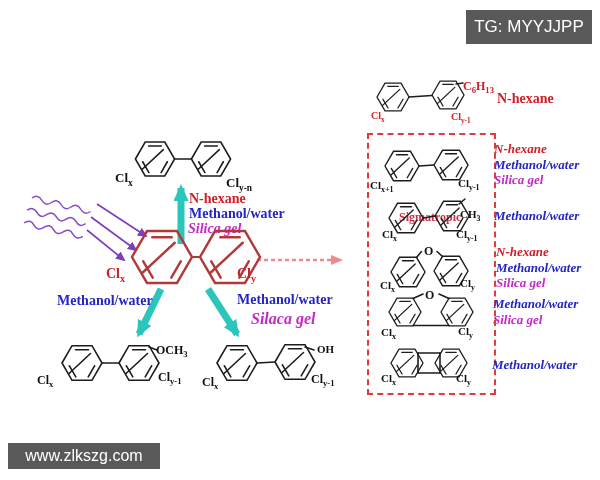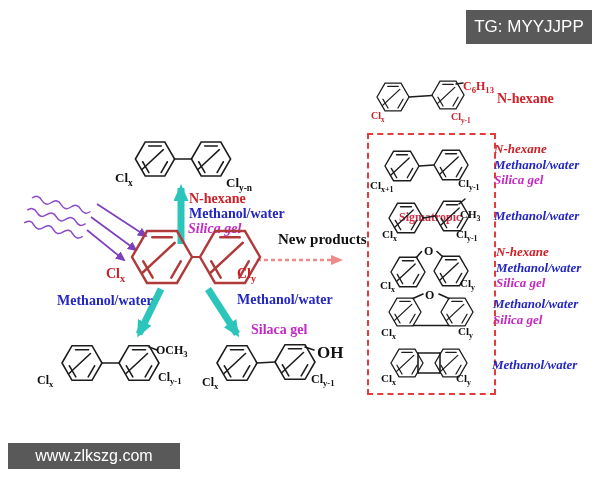--- a/index.html
+++ b/index.html
@@ -62,21 +62,21 @@
     </g>
     <line x1="181" y1="244" x2="181" y2="188" stroke="#2cc5bc" stroke-width="7" marker-end="url(#mteal)"></line>
     <line x1="161" y1="289" x2="139" y2="334" stroke="#2cc5bc" stroke-width="7" marker-end="url(#mteal)"></line>
     <line x1="208" y1="289" x2="237" y2="334" stroke="#2cc5bc" stroke-width="7" marker-end="url(#mteal)"></line>
     <line x1="257" y1="260" x2="340" y2="260" stroke="#ef8a8a" stroke-width="2.6" stroke-dasharray="4,3" marker-end="url(#mpink)"></line>
   </svg>
 
   <div class="badge" style="left:466px;top:10px;width:126px;height:34px;font-size:17px;">
     <span>TG: MYYJJPP</span>
   </div>
-  <div class="badge" style="left:8px;top:443px;width:172px;height:26px;font-size:16px;">
+  <div class="badge" style="left:8px;top:443px;width:152px;height:26px;font-size:16px;">
     <span>www.zlkszg.com</span>
   </div>
 
 
   <svg class="struct black" style="left:133px;top:140px;color:#1c1c1c" width="110" height="40">
     <use href="#ringdef" transform="translate(22,19) scale(0.98)"></use>
     <use href="#ringdef" transform="translate(78,19) scale(0.98)"></use>
     <line class="bond" x1="41.5" y1="19" x2="58.5" y2="19"></line>
   </svg>
   <span class="chem black" style="left:115px;top:171px;font-size:13px;">
@@ -95,51 +95,50 @@
     <use href="#ringdef" transform="translate(104,29) scale(1.5)"></use>
     <line class="bond" x1="66" y1="29" x2="74" y2="29" style="stroke-width:2.2"></line>
   </svg>
   <span class="chem red" style="left:106px;top:267px;font-size:14px;">
     <span>Cl</span><sub>x</sub>
   </span>
   <span class="chem red" style="left:237px;top:267px;font-size:14px;">
     <span>Cl</span><sub>y</sub>
   </span>
 
-  <div class="bold-label black" style="left:278px;top:231px;font-size:15px;">New products</div>
 
   <div class="bold-label blue" style="left:57px;top:293px;font-size:14px;">Methanol/water</div>
   <svg class="struct" style="left:60px;top:342px;color:#1c1c1c" width="105" height="44">
     <use href="#ringdef" transform="translate(22,21)"></use>
     <use href="#ringdef" transform="translate(79,21)"></use>
     <line class="bond" x1="42" y1="21" x2="59" y2="21"></line>
     <line class="bond" x1="89" y1="5" x2="97" y2="8"></line>
   </svg>
   <span class="chem black" style="left:37px;top:374px;font-size:12px;">
     <span>Cl</span><sub>x</sub>
   </span>
   <span class="chem black" style="left:156px;top:344px;font-size:12px;">
     <span>OCH</span><sub>3</sub>
   </span>
   <span class="chem black" style="left:158px;top:371px;font-size:12px;">
     <span>Cl</span><sub>y-1</sub>
   </span>
 
   <div class="bold-label blue" style="left:237px;top:292px;font-size:14px;">Methanol/water</div>
-  <div class="bold-label mag" style="left:251px;top:322px;font-size:14px;">Silaca gel</div>
+  <div class="bold-label mag" style="left:251px;top:310px;font-size:16px;font-style:italic;">Silaca gel</div>
   <svg class="struct" style="left:215px;top:341px;color:#1c1c1c" width="105" height="44">
     <use href="#ringdef" transform="translate(22,22)"></use>
     <use href="#ringdef" transform="translate(80,21)"></use>
     <line class="bond" x1="42" y1="22" x2="60" y2="21"></line>
     <line class="bond" x1="90" y1="6" x2="99" y2="9"></line>
   </svg>
   <span class="chem black" style="left:202px;top:376px;font-size:12px;">
     <span>Cl</span><sub>x</sub>
   </span>
-  <span class="chem black" style="left:317px;top:344px;font-size:17px;">OH</span>
+  <span class="chem black" style="left:317px;top:344px;font-size:11px;">OH</span>
   <span class="chem black" style="left:311px;top:373px;font-size:12px;">
     <span>Cl</span><sub>y-1</sub>
   </span>
 
   <svg class="struct" style="left:376px;top:80px;color:#1c1c1c" width="90" height="34">
     <use href="#ringdef" transform="translate(17,17) scale(0.8)"></use>
     <use href="#ringdef" transform="translate(72,15) scale(0.8)"></use>
     <line class="bond" x1="33" y1="17" x2="56" y2="15.5"></line>
     <line class="bond" x1="80" y1="4" x2="87" y2="3"></line>
   </svg>

